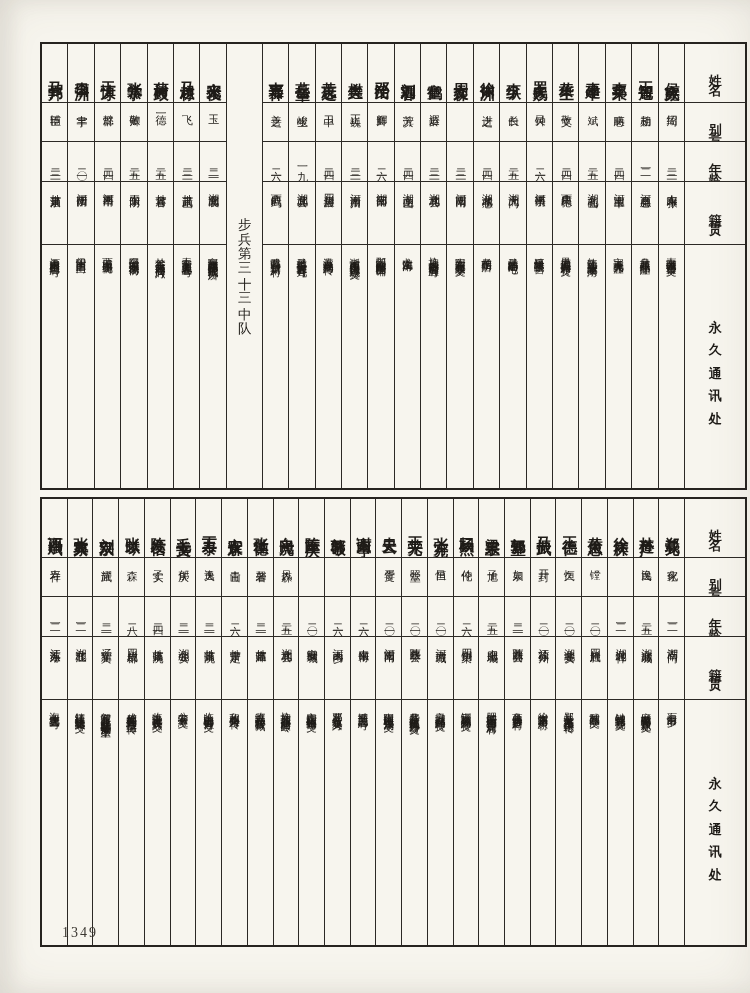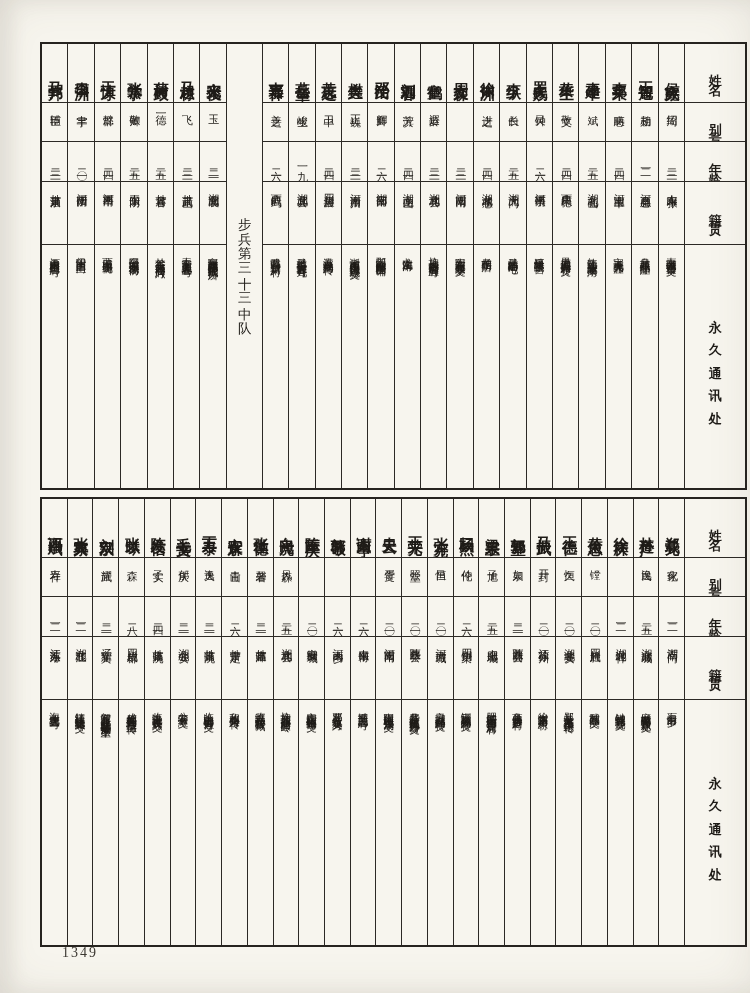--- a/index.html
+++ b/index.html
@@ -55,21 +55,21 @@
   .c-addr  .vtext { font-size: 10.5px; letter-spacing: 1px; }
 
   .tcol.header .cell { align-items: center; justify-content: center; padding: 0; }
   .tcol.header .vtext { font-size: 13px; font-weight: bold; letter-spacing: 9px; }
   .tcol.header .c-addr .vtext { letter-spacing: 23px; }
   .tcol.section .vtext { font-size: 13.5px; letter-spacing: 15px; font-weight: normal; }
 
   .page-num {
     position: absolute;
     left: 62px;
-    top: 945px;
+    top: 925px;
     font-size: 14px;
     letter-spacing: 2px;
     color: #3b3731;
   }
 </style>
 </head>
 <body>
 
 <div class="page">
   <div class="rtable t-top" id="table-top">

